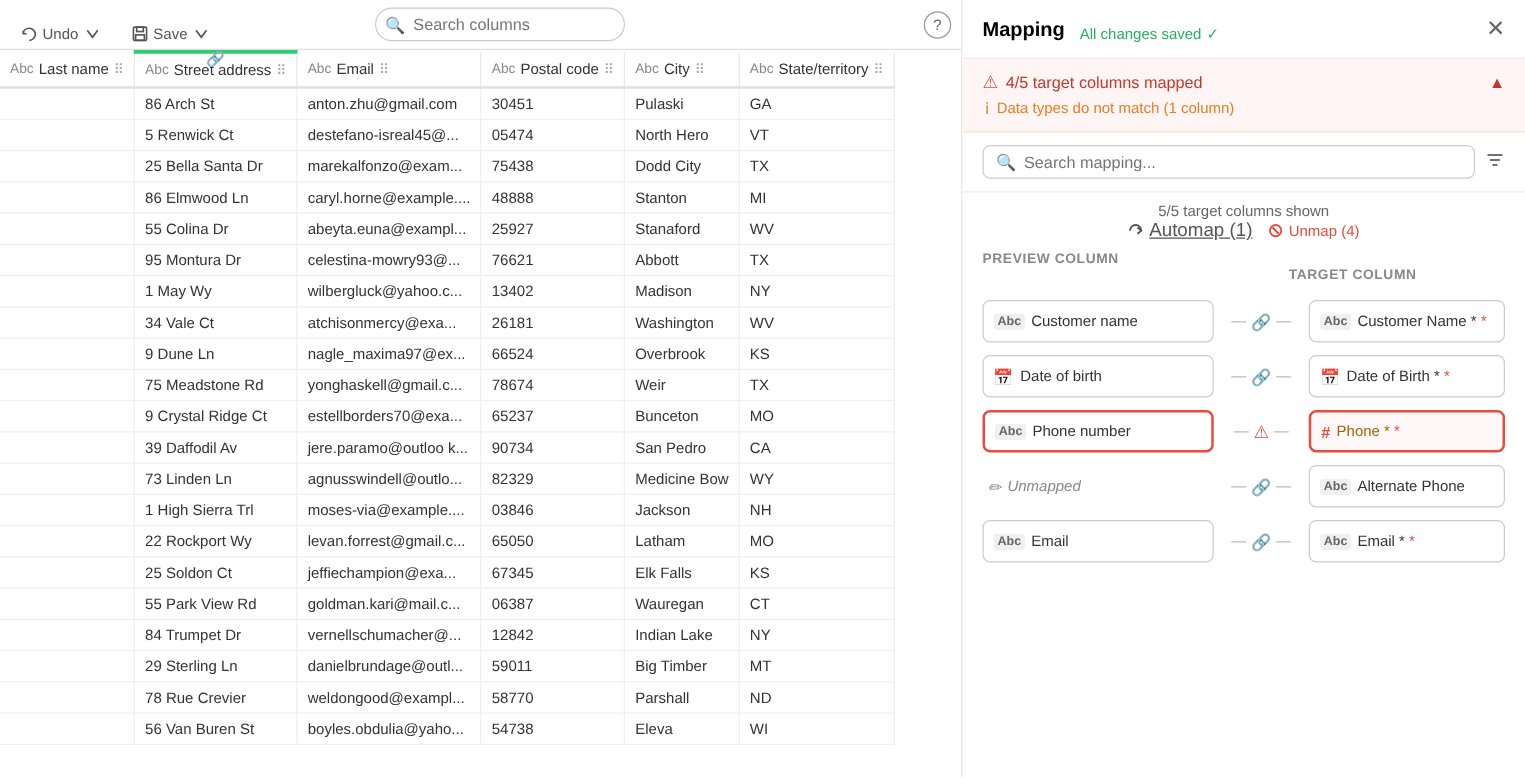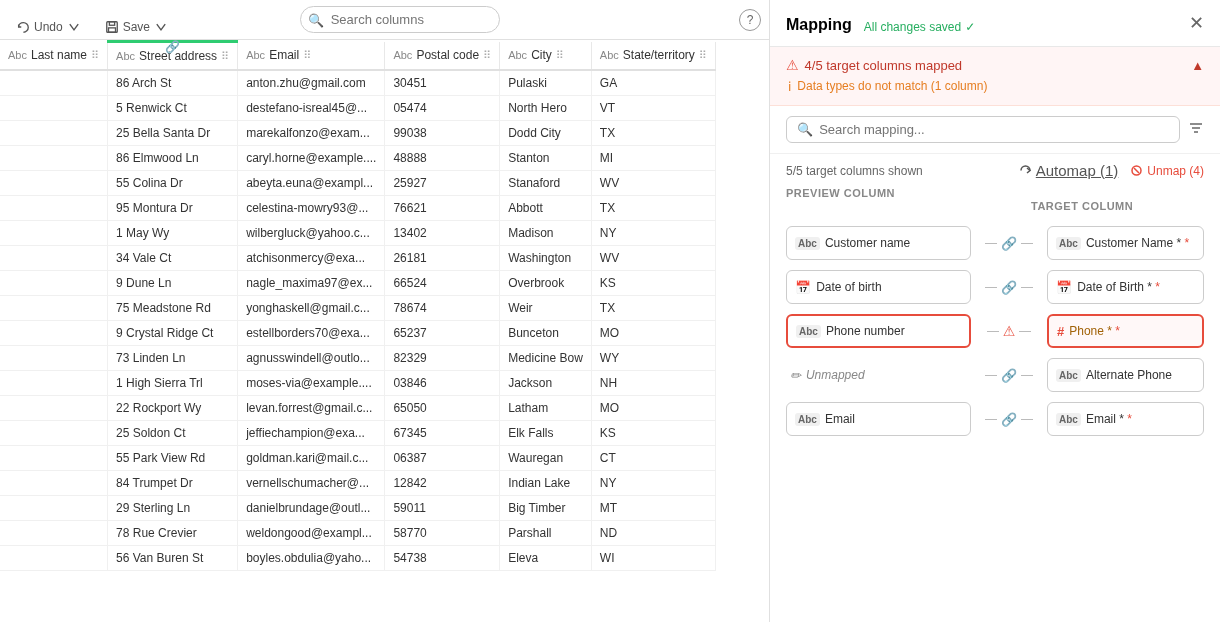--- a/index.html
+++ b/index.html
@@ -37,21 +37,21 @@
     .alert-row { display: flex; align-items: center; gap: 6px; font-size: 13px; }
     .alert-row.main { color: #c0392b; font-weight: 500; cursor: pointer; }
     .alert-row.sub { color: #e67e22; font-size: 12px; margin-top: 4px; }
     .alert-expand { margin-left: auto; }
 
     .panel-controls { padding: 10px 16px; display: flex; align-items: center; gap: 8px; border-bottom: 1px solid #f0f0f0; }
     .search-mapping { flex: 1; display: flex; align-items: center; gap: 6px; border: 1px solid #ccc; border-radius: 6px; padding: 5px 10px; }
     .search-mapping input { border: none; outline: none; font-size: 13px; width: 100%; color: #333; }
     .filter-btn { cursor: pointer; color: #666; }
 
-    .columns-status { padding: 8px 16px; display: flex; align-items: center; justify-content: space-between; font-size: 12px; color: #666; }
+    .columns-status { padding: 8px 16px; display: flex; align-items: center; justify-content: space-between; font-size: 12px; color: #666; flex-direction: column; }
     .action-btns { display: flex; align-items: center; gap: 12px; }
     .automap-btn { display: flex; align-items: center; gap: 4px; color: #555; font-size: 15px; cursor: pointer; text-decoration: underline; }
     .unmap-btn { display: flex; align-items: center; gap: 4px; color: #e74c3c; font-size: 12px; cursor: pointer; }
 
     
     .mapping-list { flex: 1; overflow-y: auto; padding: 8px 16px; display: flex; flex-direction: column; gap: 6px; }
     .mapping-row { display: flex; align-items: center; gap: 8px; min-height: 38px; }
     .preview-col { flex: 0 0 185px; }
     .preview-chip { display: flex; align-items: center; gap: 5px; border: 1px solid #ccc; border-radius: 6px; padding: 5px 8px; font-size: 12px; color: #333; background: #fff; height: 34px; }
     .preview-chip.error { border-color: #e74c3c; border-width: 2px; }
@@ -175,21 +175,21 @@
             <td>5 Renwick Ct</td>
             <td>destefano-isreal45@...</td>
             <td>05474</td>
             <td>North Hero</td>
             <td>VT</td>
           </tr>
           <tr>
             <td></td>
             <td>25 Bella Santa Dr</td>
             <td>marekalfonzo@exam...</td>
-            <td>99038</td>
+            <td>75438</td>
             <td>Dodd City</td>
             <td>TX</td>
           </tr>
           <tr>
             <td></td>
             <td>86 Elmwood Ln</td>
             <td>caryl.horne@example....</td>
             <td>48888</td>
             <td>Stanton</td>
             <td>MI</td>
@@ -242,20 +242,28 @@
             <td>Weir</td>
             <td>TX</td>
           </tr>
           <tr>
             <td></td>
             <td>9 Crystal Ridge Ct</td>
             <td>estellborders70@exa...</td>
             <td>65237</td>
             <td>Bunceton</td>
             <td>MO</td>
+          </tr>
+          <tr>
+            <td></td>
+            <td>39 Daffodil Av</td>
+            <td>jere.paramo@outloo k...</td>
+            <td>90734</td>
+            <td>San Pedro</td>
+            <td>CA</td>
           </tr>
           <tr>
             <td></td>
             <td>73 Linden Ln</td>
             <td>agnusswindell@outlo...</td>
             <td>82329</td>
             <td>Medicine Bow</td>
             <td>WY</td>
           </tr>
           <tr>

